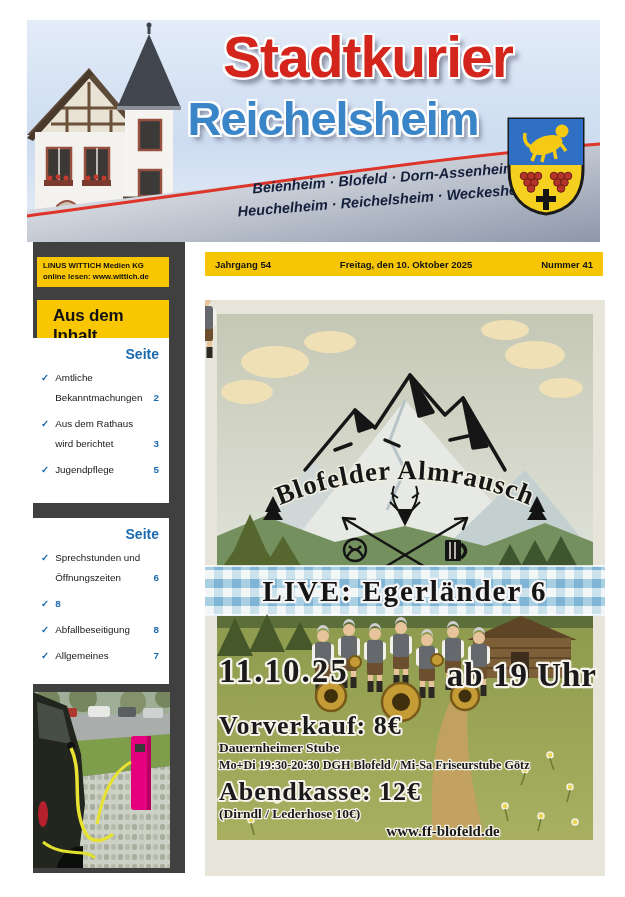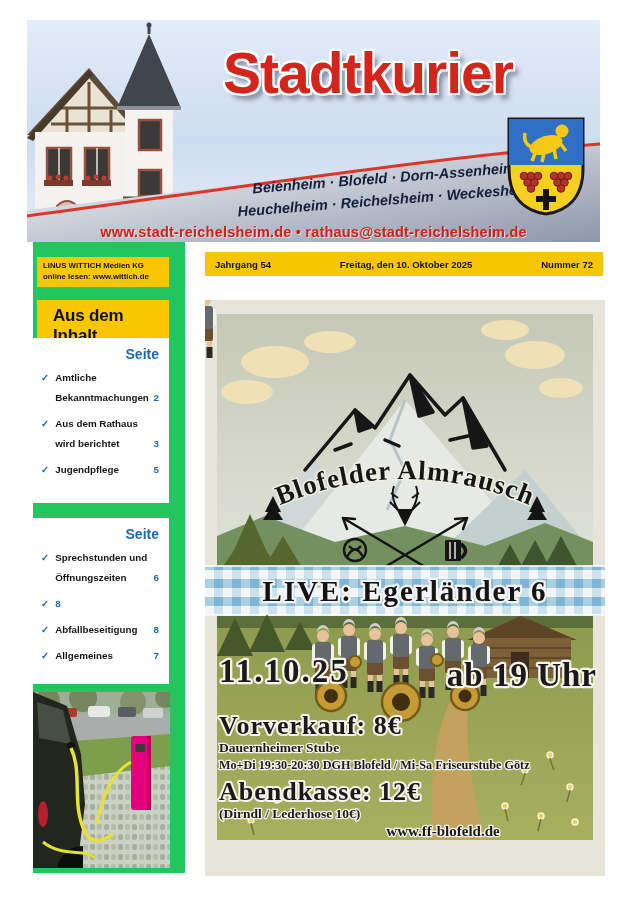--- a/index.html
+++ b/index.html
@@ -4,21 +4,21 @@
 <style>
   html,body{margin:0;padding:0;background:#fff;}
   .page{position:relative;width:625px;height:897px;background:#ffffff;overflow:hidden;
         font-family:"Liberation Sans",sans-serif;}
 
   
   .masthead{position:absolute;left:27px;top:20px;width:573px;height:222px;overflow:hidden;
             background:linear-gradient(180deg,#e3ecf8 0%,#cddcf0 55%,#e9eff8 100%);}
   .house-svg{position:absolute;left:0;top:0;z-index:1;}
   .band-svg{position:absolute;left:0;top:0;z-index:2;}
-  .m-title1{position:absolute;left:112px;top:20px;width:458px;text-align:center;z-index:3;
+  .m-title1{position:absolute;left:112px;top:4px;width:458px;text-align:center;z-index:3;
             font-size:57px;font-weight:bold;letter-spacing:-1px;color:#d3251c;
             text-shadow:-2px 0 0 #fff,2px 0 0 #fff,0 -2px 0 #fff,0 2px 0 #fff,
                         -2px -2px 0 #fff,2px -2px 0 #fff,-2px 2px 0 #fff,2px 2px 0 #fff,
                         5px 6px 5px rgba(50,50,75,.5);}
   .m-title2{position:absolute;left:96px;top:71px;width:420px;text-align:center;z-index:3;
             font-size:47px;font-weight:bold;letter-spacing:-1px;color:#3a84c8;
             text-shadow:-2px 0 0 #fff,2px 0 0 #fff,0 -2px 0 #fff,0 2px 0 #fff,
                         -2px -2px 0 #fff,2px -2px 0 #fff,-2px 2px 0 #fff,2px 2px 0 #fff,
                         4px 5px 5px rgba(50,50,75,.5);}
   .m-districts{position:absolute;left:158px;top:148px;width:400px;z-index:4;
@@ -28,33 +28,33 @@
              color:#d41f16;font-weight:bold;font-size:14.5px;letter-spacing:.2px;
              text-shadow:1px 1px 0 rgba(255,255,255,.6);}
   .coat-svg{position:absolute;right:12px;top:93px;z-index:6;}
 
   
   .issuebar{position:absolute;left:205px;top:252px;width:398px;height:18px;background:#f6c504;
             display:flex;justify-content:space-between;align-items:center;
             padding:12px 10px;box-sizing:border-box;font-size:9.5px;font-weight:bold;color:#141414;}
 
   
-  .sidebar{position:absolute;left:33px;top:242px;width:152px;height:631px;background:#22c55e;}
+  .sidebar{position:absolute;left:33px;top:242px;width:152px;height:631px;background:#404040;}
   .pub-box{position:absolute;left:4px;top:15px;width:132px;box-sizing:border-box;background:#f8c701;
            padding:4px 6px;font-size:7.8px;font-weight:bold;line-height:1.4;color:#111;}
   .inhalt-box{position:absolute;left:4px;top:58px;width:132px;box-sizing:border-box;background:#f8c701;
               padding:6px 16px;font-size:17px;font-weight:bold;color:#111;letter-spacing:-.2px;}
   .toc-box{position:absolute;left:0;width:136px;background:#ffffff;box-sizing:border-box;
            padding:8px 10px 8px 8px;}
   .toc1{top:96px;height:165px;}
   .toc2{top:276px;height:166px;}
   .seite{text-align:right;color:#1a6ab0;font-weight:bold;font-size:14px;margin-bottom:6px;}
   .toc-row{display:flex;font-size:9.8px;color:#161616;margin-bottom:6px;}
   .check{color:#1a6ab0;font-weight:bold;margin-right:6px;line-height:2.05;}
-  .lines{flex:1;line-height:2.05;font-weight:bold;}
+  .lines{flex:1;line-height:2.05;}
   .ln{display:block;}
   .pg{color:#1a6ab0;font-weight:bold;align-self:flex-end;line-height:2.05;}
   .photo-svg{position:absolute;left:0;top:450px;}
 
   
   .poster{position:absolute;left:205px;top:300px;width:400px;height:576px;}
   .poster svg text{font-family:"Liberation Serif","DejaVu Serif",serif;font-weight:bold;}
 </style>
 </head>
 <body>
@@ -116,27 +116,27 @@
         <linearGradient id="bandGrad" x1="0" y1="0" x2="1" y2="1">
           <stop offset="0" stop-color="#fbfcfd"></stop>
             <stop offset="1" stop-color="#8d97aa"></stop>
         </linearGradient>
       </defs>
       <polygon points="0,190 573,122 573,222 0,222" fill="url(#bandGrad)"></polygon>
       <path d="M0,196 C180,172 400,138 573,124" stroke="#dd352a" stroke-width="3" fill="none"></path>
     </svg>
 
     <div class="m-title1">Stadtkurier</div>
+    <div class="m-title2">Reichelsheim</div>
 
     <div class="m-districts">
       <div>Beienheim · Blofeld · Dorn-Assenheim</div>
       <div>Heuchelheim · Reichelsheim · Weckesheim</div>
     </div>
 
-    <div class="m-contact">www.stadt-reichelsheim.de  •  rathaus@stadt-reichelsheim.de</div>
 
     <svg class="coat-svg" width="84" height="104" viewBox="0 0 84 104">
       <path d="M5,6 H79 V56 C79,86 62,98 42,101 C22,98 5,86 5,56 Z" fill="#f5d01e" stroke="#1a1a1a" stroke-width="3"></path>
       <rect x="5" y="6" width="74" height="46" fill="#2f6fc4"></rect>
       <g>
         <ellipse cx="42" cy="32" rx="17" ry="9" fill="#f6c915" transform="rotate(-18 42 32)"></ellipse>
         <circle cx="58" cy="18" r="6.5" fill="#f6c915"></circle>
         <g stroke="#f6c915" stroke-width="3.5" fill="none">
           <line x1="32" y1="38" x2="28" y2="48"></line>
             <line x1="40" y1="40" x2="38" y2="49"></line>
@@ -166,21 +166,21 @@
       <g fill="#141414">
         <rect x="39" y="76" width="6" height="21"></rect>
           <rect x="32" y="83" width="20" height="6"></rect>
       </g>
     </svg>
   </header>
 
   <div class="issuebar">
     <span>Jahrgang 54</span>
     <span>Freitag, den 10. Oktober 2025</span>
-    <span>Nummer 72</span>
+    <span>Nummer 41</span>
   </div>
 
   <aside class="sidebar">
 
     <div class="pub-box">
       <div>LINUS WITTICH Medien KG</div>
       <div>online lesen: www.wittich.de</div>
     </div>
 
     <div class="inhalt-box">Aus dem Inhalt</div>

